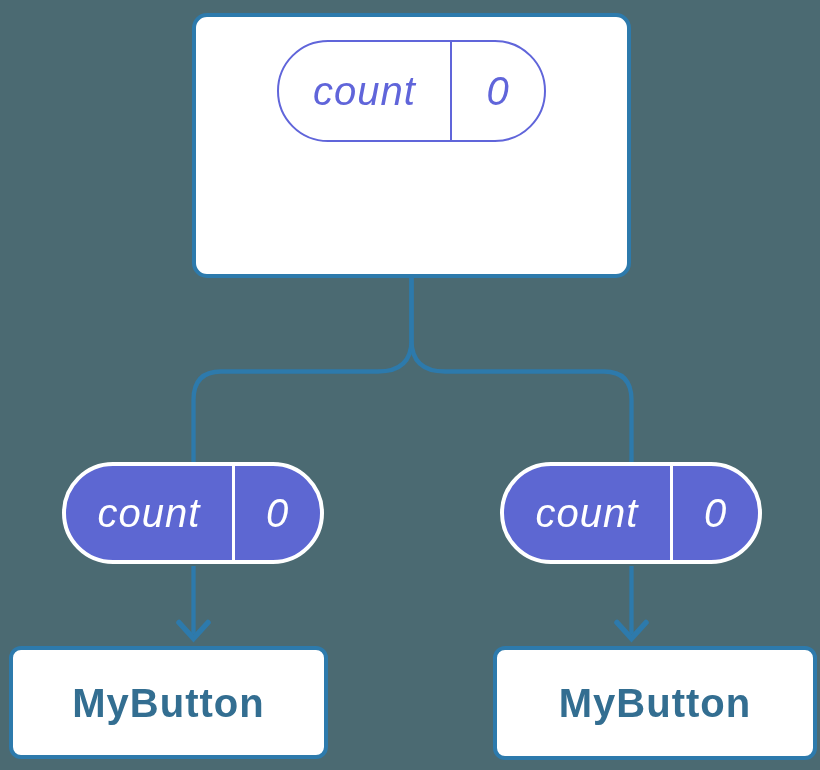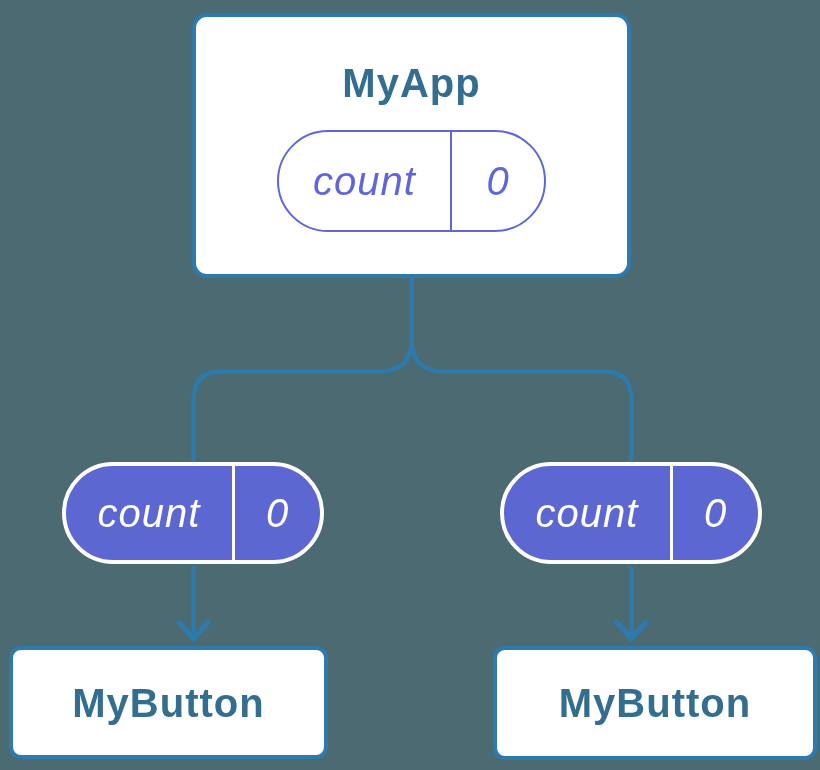--- a/index.html
+++ b/index.html
@@ -116,21 +116,20 @@
   <svg class="wires" viewBox="0 0 820 770" aria-hidden="true">
     <path class="wire" d="M 411.5 274 L 411.5 340 Q 411.5 371.5 378 371.5 L 221 371.5 Q 193.5 371.5 193.5 400 L 193.5 463"></path>
     <path class="wire" d="M 411.5 274 L 411.5 340 Q 411.5 371.5 445 371.5 L 604 371.5 Q 631.5 371.5 631.5 400 L 631.5 463"></path>
     <path class="wire" d="M 193.5 566 L 193.5 634"></path>
     <path class="arrow-head" d="M 179 622.5 L 193.5 638.5 L 208 622.5"></path>
     <path class="wire" d="M 631.5 566 L 631.5 634"></path>
     <path class="arrow-head" d="M 617 622.5 L 631.5 638.5 L 646 622.5"></path>
   </svg>
 
   <div class="box root">
-    <div class="title">MyApp</div>
     <div class="pill outline">
       <span class="pname">count</span>
       <span class="pval">0</span>
     </div>
   </div>
 
   <div class="pill solid left">
     <span class="pname">count</span>
     <span class="pval">0</span>
   </div>

